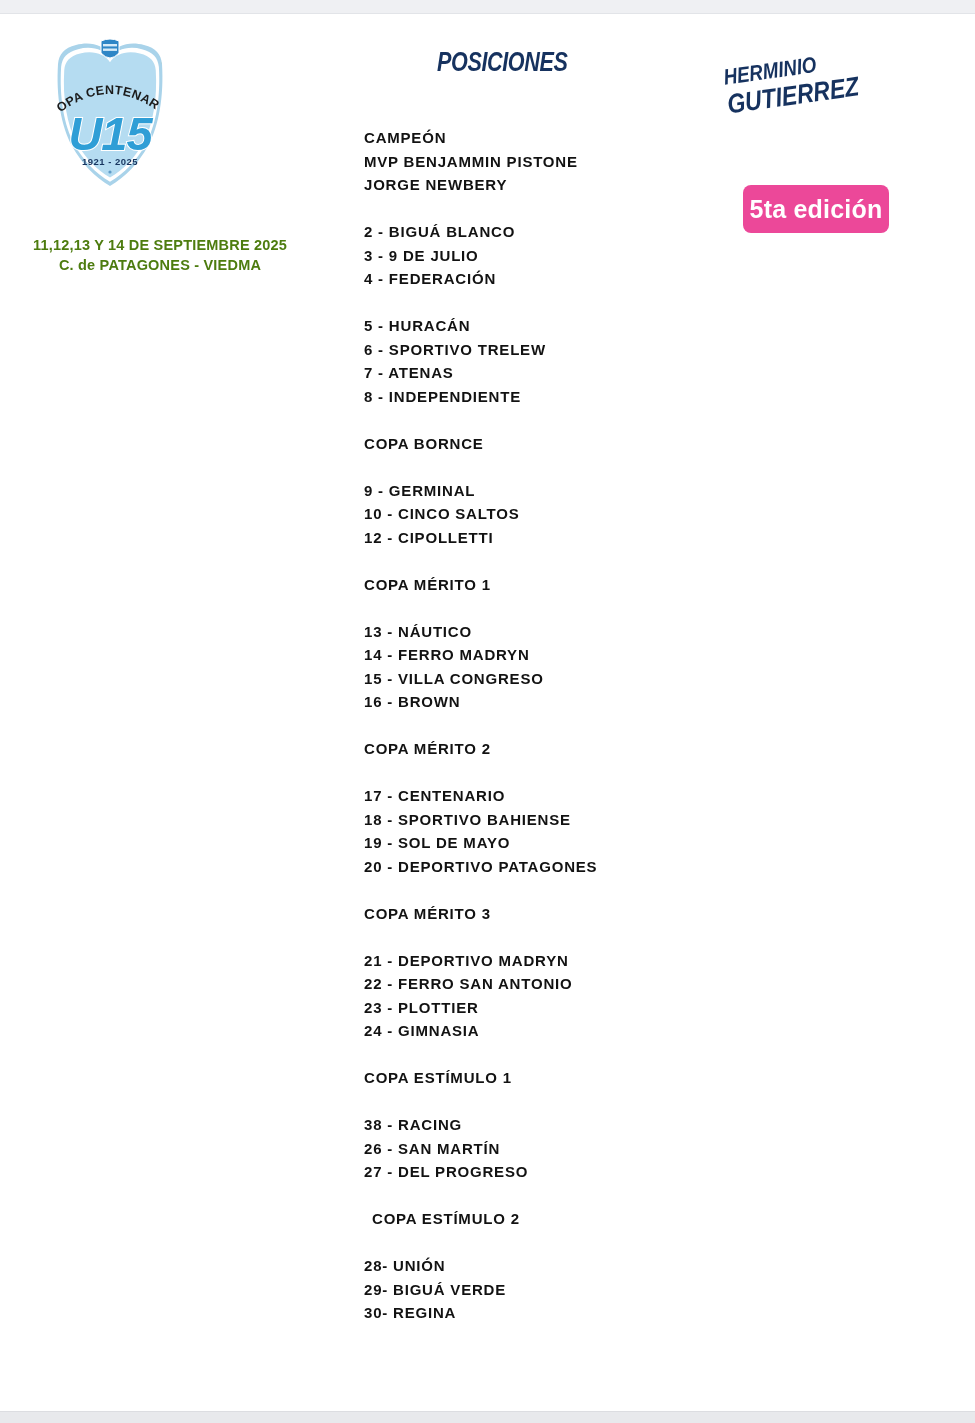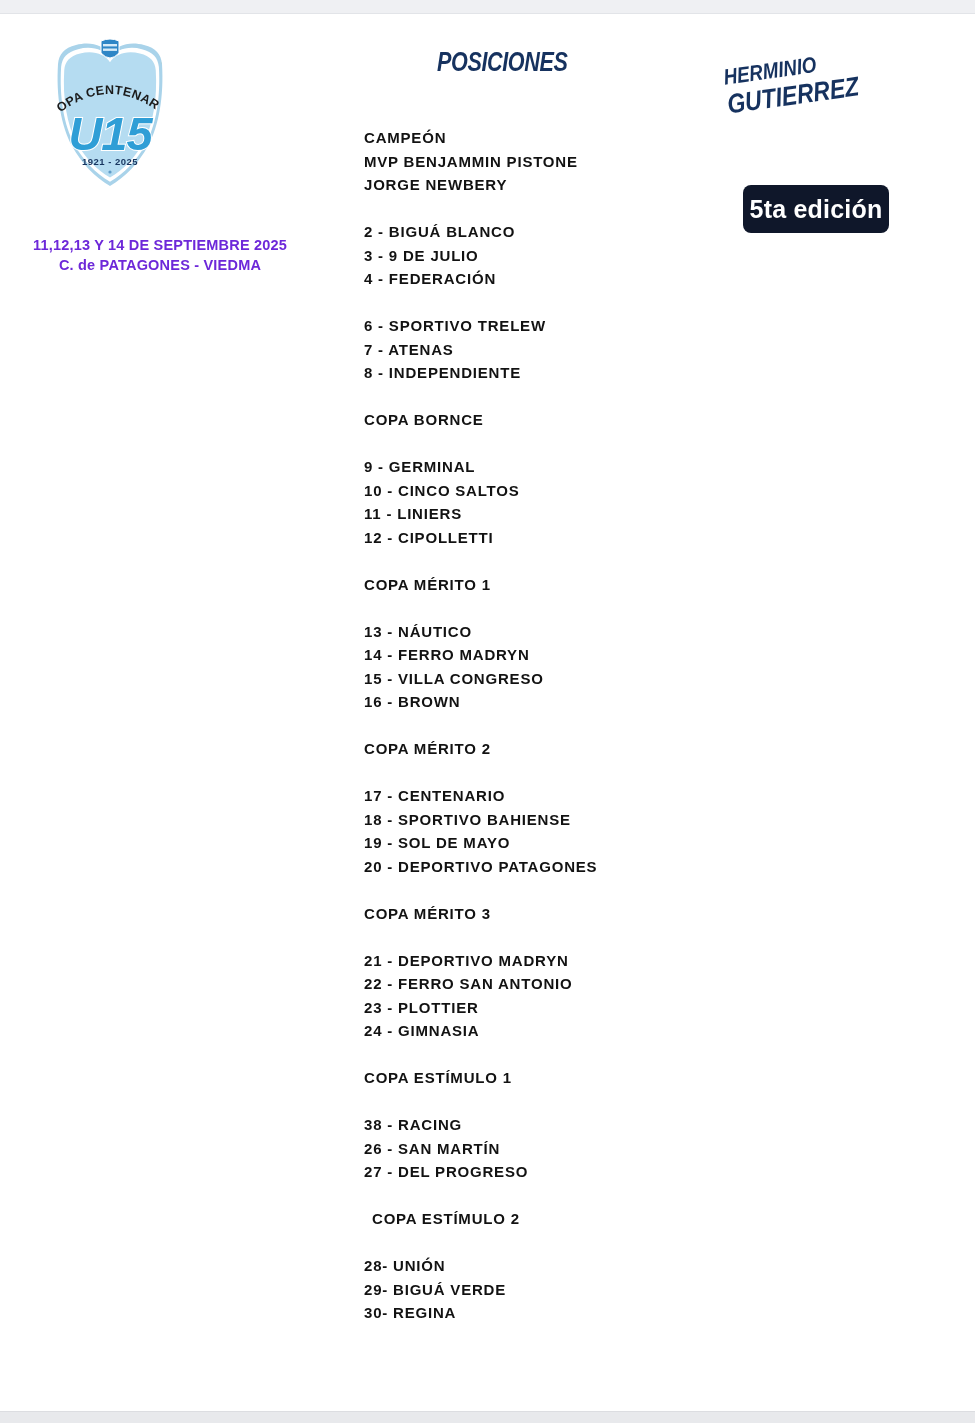--- a/index.html
+++ b/index.html
@@ -33,21 +33,21 @@
     position: absolute;
     left: 52px; top: 38px;
     width: 116px; height: 152px;
   }
   .logo text { font-family: "Liberation Sans", sans-serif; }
   .dates {
     position: absolute;
     left: 28px; top: 236px;
     width: 264px;
     text-align: center;
-    color: #6d28d9;
+    color: #4d7c0f;
     font-weight: 700;
     font-size: 14.5px;
     line-height: 19.5px;
     letter-spacing: 0.2px;
   }
   .title {
     position: absolute;
     left: 437px; top: 47px;
     margin: 0;
     color: #16325f;
@@ -154,45 +154,45 @@
     <div>C. de PATAGONES - VIEDMA</div>
   </div>
 
   <h1 class="title">POSICIONES</h1>
 
   <div class="sponsor">
     <div class="sp1">HERMINIO</div>
     <div class="sp2">GUTIERREZ</div>
   </div>
 
-  <div class="badge" style="background: #0f172a;">5ta edición</div>
+  <div class="badge" style="background: #ec4899;">5ta edición</div>
 
   <div class="list">
       <div class="block">
         <div class="line">CAMPEÓN</div>
         <div class="line">MVP BENJAMMIN PISTONE</div>
         <div class="line">JORGE NEWBERY</div>
       </div>
       <div class="block">
         <div class="line">2 - BIGUÁ BLANCO</div>
         <div class="line">3 - 9 DE JULIO</div>
         <div class="line">4 - FEDERACIÓN</div>
       </div>
       <div class="block">
+        <div class="line">5 - HURACÁN</div>
         <div class="line">6 - SPORTIVO TRELEW</div>
         <div class="line">7 - ATENAS</div>
         <div class="line">8 - INDEPENDIENTE</div>
       </div>
       <div class="block">
         <div class="line">COPA BORNCE</div>
       </div>
       <div class="block">
         <div class="line">9 - GERMINAL</div>
         <div class="line">10 - CINCO SALTOS</div>
-        <div class="line">11 - LINIERS</div>
         <div class="line">12 - CIPOLLETTI</div>
       </div>
       <div class="block">
         <div class="line">COPA MÉRITO 1</div>
       </div>
       <div class="block">
         <div class="line">13 - NÁUTICO</div>
         <div class="line">14 - FERRO MADRYN</div>
         <div class="line">15 - VILLA CONGRESO</div>
         <div class="line">16 - BROWN</div>

